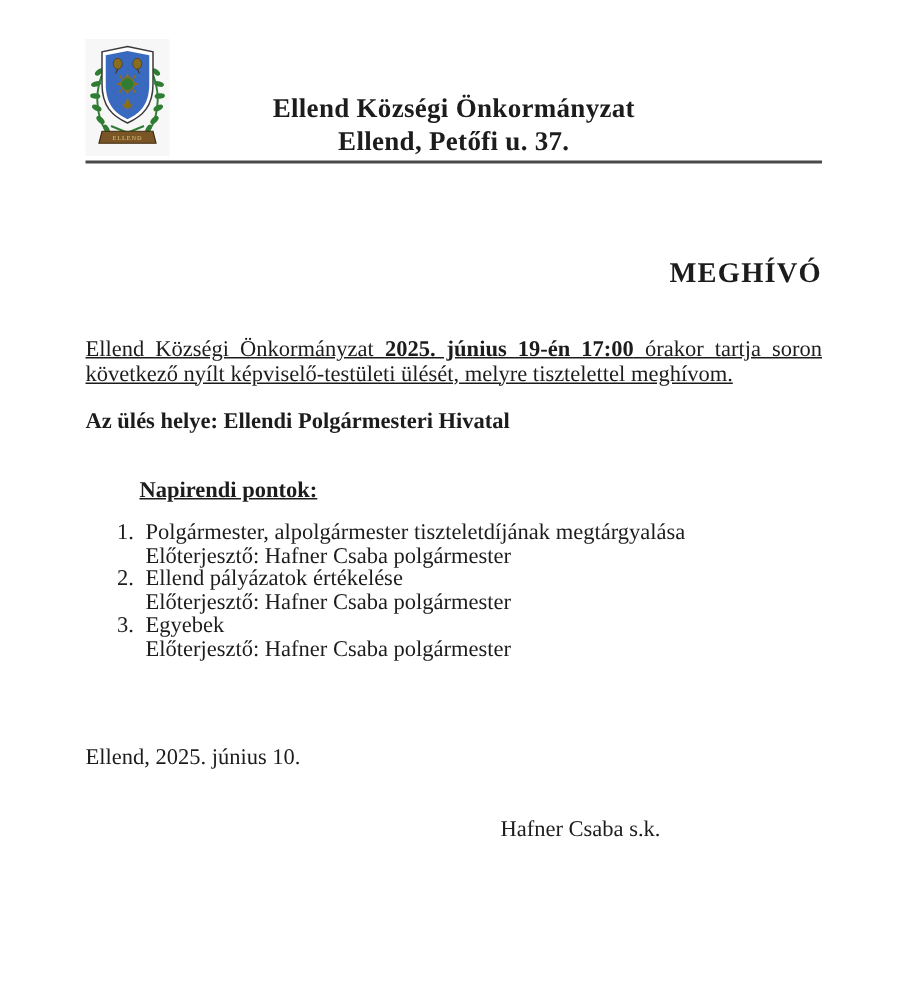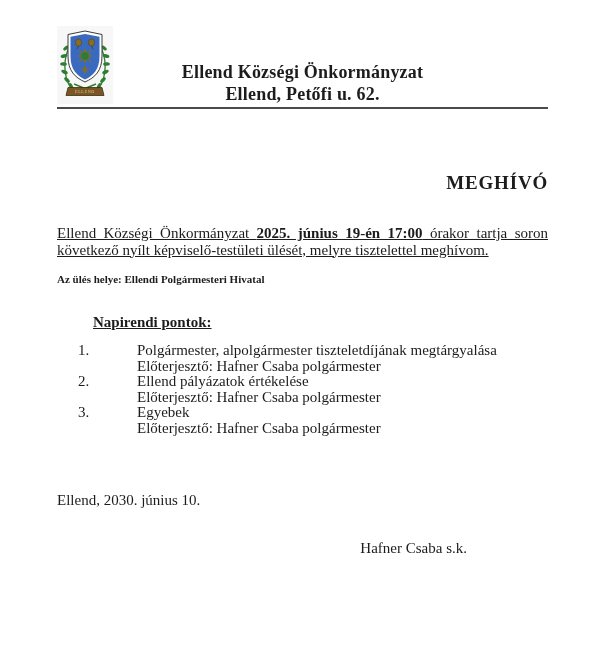--- a/index.html
+++ b/index.html
@@ -45,51 +45,51 @@
   
   .intro {
     margin-top:31px;
     font-size:15px;
     line-height:16.5px;
     text-align:justify;
     text-decoration:underline;
   }
   .location {
     margin-top:14px;
-    font-size:11px;
+    font-size:15px;
     font-weight:bold;
   }
   .agenda-heading {
     margin-top:29px;
     font-size:15px;
     font-weight:bold;
     text-decoration:underline;
     margin-left:36px;
   }
   .agenda {
     margin-top:12px;
     font-size:15px;
     line-height:15.6px;
   }
   .agenda-item { display:flex; }
   .agenda-num {
     width:19px;
     margin-left:21px;
     flex:none;
   }
-  .agenda-body { flex:1;margin-left:40px; }
+  .agenda-body { flex:1; }
   .date-line {
     margin-top:55px;
     font-size:15px;
   }
   .signature {
     margin-top:31px;
     margin-left:250px;
     width:160px;
-    text-align:right;
+    text-align:center;
     font-size:15px;
     line-height:17px;
   }
 </style>
 </head>
 <body>
 
 <div class="page">
   <div class="content">
 
@@ -139,21 +139,21 @@
           <path d="M24.5,43.2 C25.8,42.2 26.6,43 26.8,44.4 C25.6,44.8 24.6,44.4 24.5,43.2 Z" fill="#8a6d1f"></path>
           <path d="M31.5,43.2 C30.2,42.2 29.4,43 29.2,44.4 C30.4,44.8 31.4,44.4 31.5,43.2 Z" fill="#8a6d1f"></path>
           <rect x="25.6" y="44.6" width="4.8" height="1.2" fill="#8a6d1f"></rect>
 
           <path d="M11,61.5 L45,61.5 L47,69.5 L9,69.5 Z" fill="#7a5526" stroke="#3f2d12" stroke-width="0.8"></path>
           <text x="28" y="67.3" text-anchor="middle" font-size="4.2" font-family="Liberation Serif, serif" fill="#e4c87e" letter-spacing="0.6">ELLEND</text>
         </svg>
       </div>
       <div class="header-text">
         <div>Ellend Községi Önkormányzat</div>
-        <div>Ellend, Petőfi u. 62.</div>
+        <div>Ellend, Petőfi u. 37.</div>
       </div>
     </div>
 
     <div class="doc-title">MEGHÍVÓ</div>
 
     <p class="intro"><span>Ellend Községi Önkormányzat </span><b>2025. június 19-én 17:00</b><span> órakor tartja soron következő nyílt képviselő-testületi ülését, melyre tisztelettel meghívom.</span></p>
 
     <div class="location">Az ülés helye: Ellendi Polgármesteri Hivatal</div>
 
     <div class="agenda-heading">Napirendi pontok:</div>
@@ -175,20 +175,20 @@
       </div>
       <div class="agenda-item">
         <span class="agenda-num">3.</span>
         <span class="agenda-body">
           <span>Egyebek</span><br>
           <span>Előterjesztő: Hafner Csaba polgármester</span>
         </span>
       </div>
     </div>
 
-    <div class="date-line">Ellend, 2030. június 10.</div>
+    <div class="date-line">Ellend, 2025. június 10.</div>
 
     <div class="signature">
       <div>Hafner Csaba s.k.</div>
     </div>
 
   </div>
 </div>
 
 </body></html>

